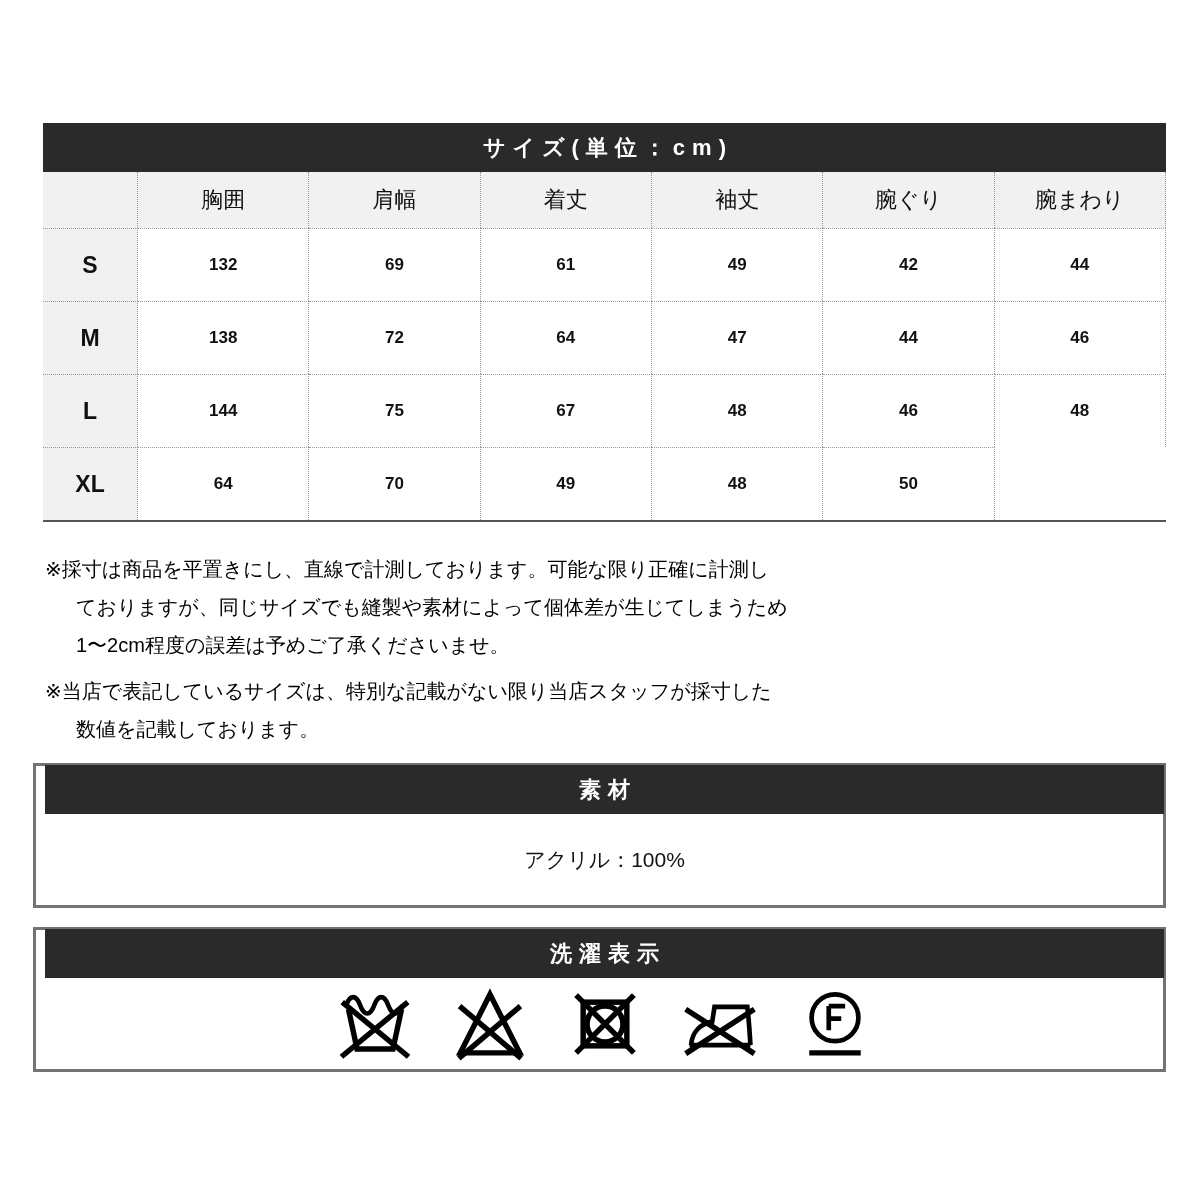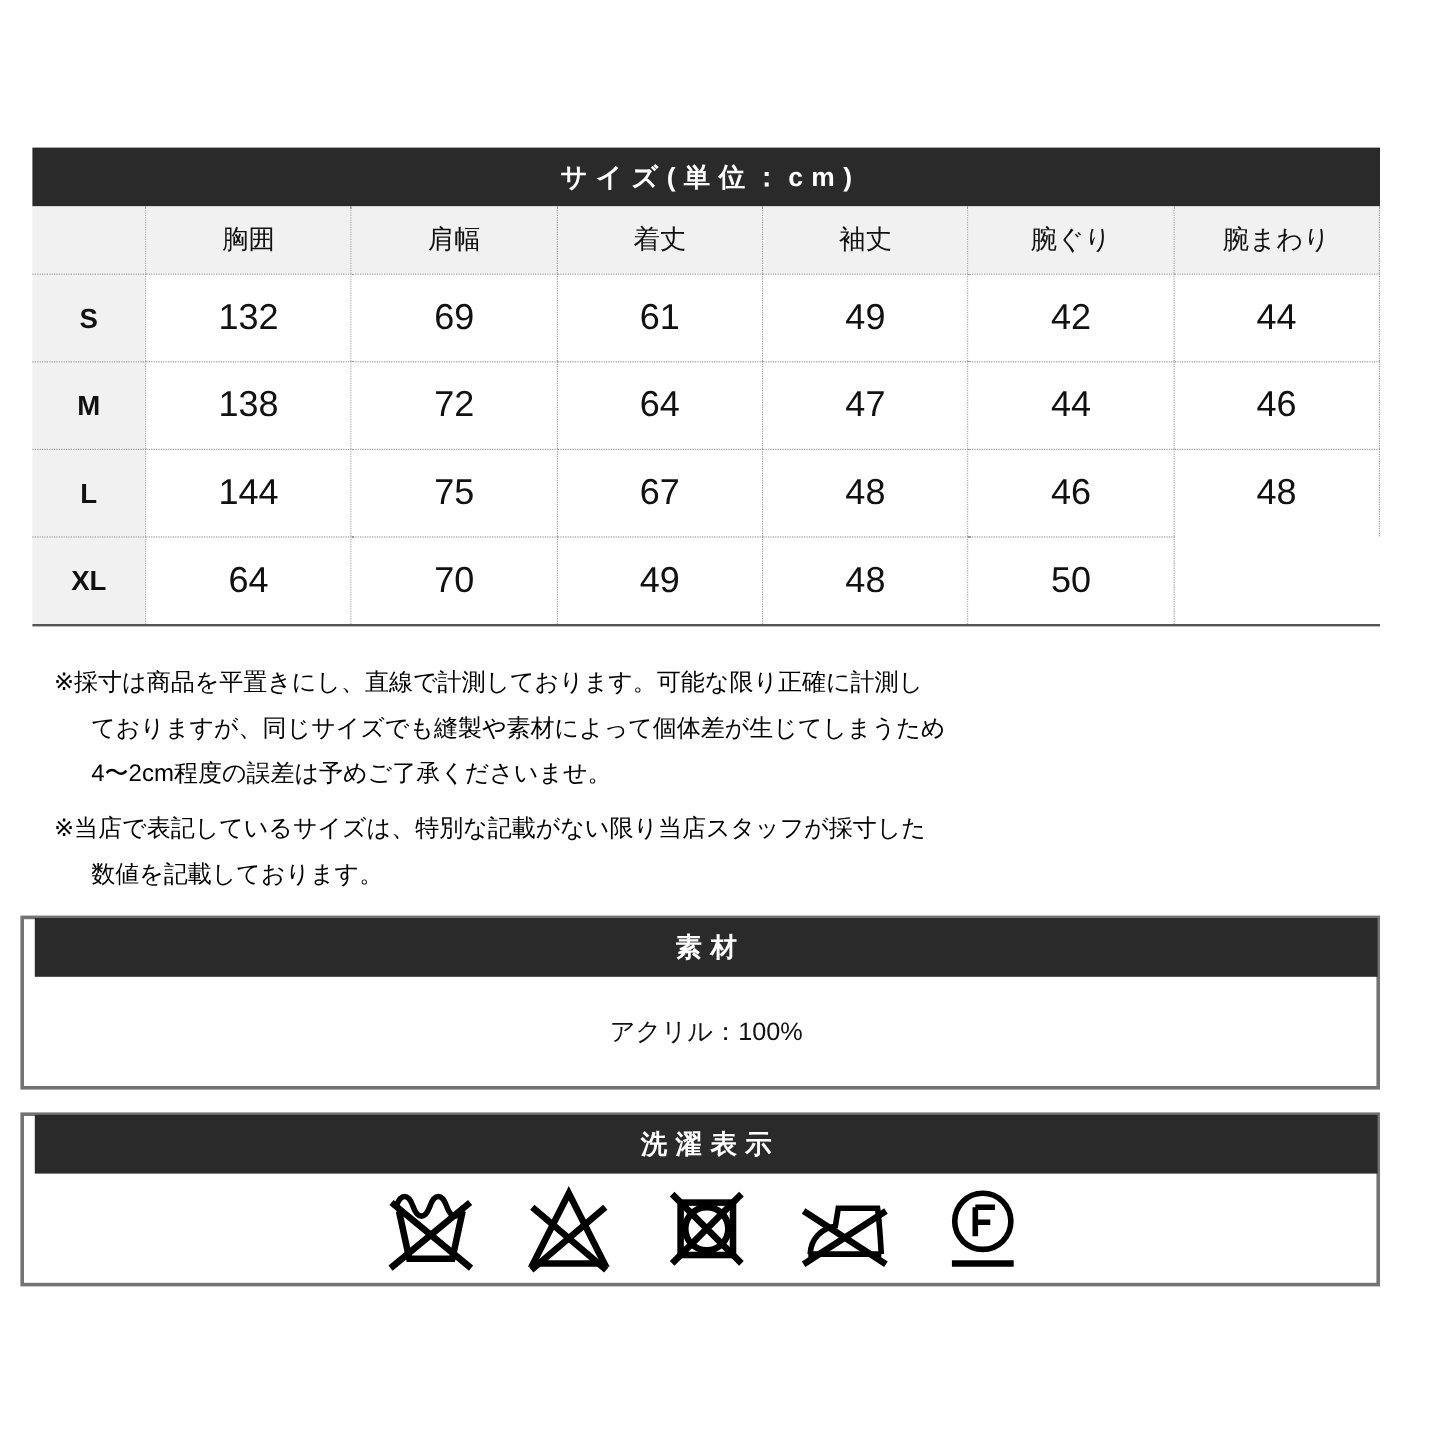--- a/index.html
+++ b/index.html
@@ -5,21 +5,21 @@
   * { box-sizing: border-box; }
   html, body { margin: 0; padding: 0; }
   body {
     width: 1200px;
     height: 1200px;
     background: #ffffff;
     font-family: "Liberation Sans", "DejaVu Sans", sans-serif;
     color: #111111;
   }
   .page { padding-top: 123px; }
-  .section { width: 1133px; margin-left: 17px; padding-left: 10px; }
+  .section { width: 1133px; margin-left: 33px; padding-left: 10px; }
 
   
   .section-bar {
     height: 49px;
     background: #2a2a2a;
     color: #ffffff;
     display: flex;
     align-items: center;
     justify-content: center;
     font-weight: bold;
@@ -46,21 +46,21 @@
     background: #f1f1f1;
     font-weight: normal;
     font-size: 22px;
   }
   .cell.body { height: 73px; border-top: 1px dotted #999999; }
   .cell.rowlabel {
     background: #f1f1f1;
     font-weight: bold;
     font-size: 23px;
   }
-  .cell.value { font-size: 30px; font-weight: normal; }
+  .cell.value { font-size: 17px; font-weight: bold; }
 
   
   .notes {
     margin: 28px 0 11px 45px;
     width: 790px;
     font-size: 20px;
     line-height: 38px;
     color: #000000;
   }
   .note + .note { margin-top: 8px; }
@@ -141,21 +141,21 @@
       <div class="cell body value">49</div>
       <div class="cell body value">48</div>
       <div class="cell body value">50</div>
     </div>
   </div>
 
   <div class="notes">
     <div class="note">
       <div class="note-line">※採寸は商品を平置きにし、直線で計測しております。可能な限り正確に計測し</div>
       <div class="note-line cont">ておりますが、同じサイズでも縫製や素材によって個体差が生じてしまうため</div>
-      <div class="note-line cont">4〜2cm程度の誤差は予めご了承くださいませ。</div>
+      <div class="note-line cont">1〜2cm程度の誤差は予めご了承くださいませ。</div>
     </div>
     <div class="note">
       <div class="note-line">※当店で表記しているサイズは、特別な記載がない限り当店スタッフが採寸した</div>
       <div class="note-line cont">数値を記載しております。</div>
     </div>
   </div>
 
   <div class="section boxed material">
     <div class="section-bar">
       <span>素材</span>

